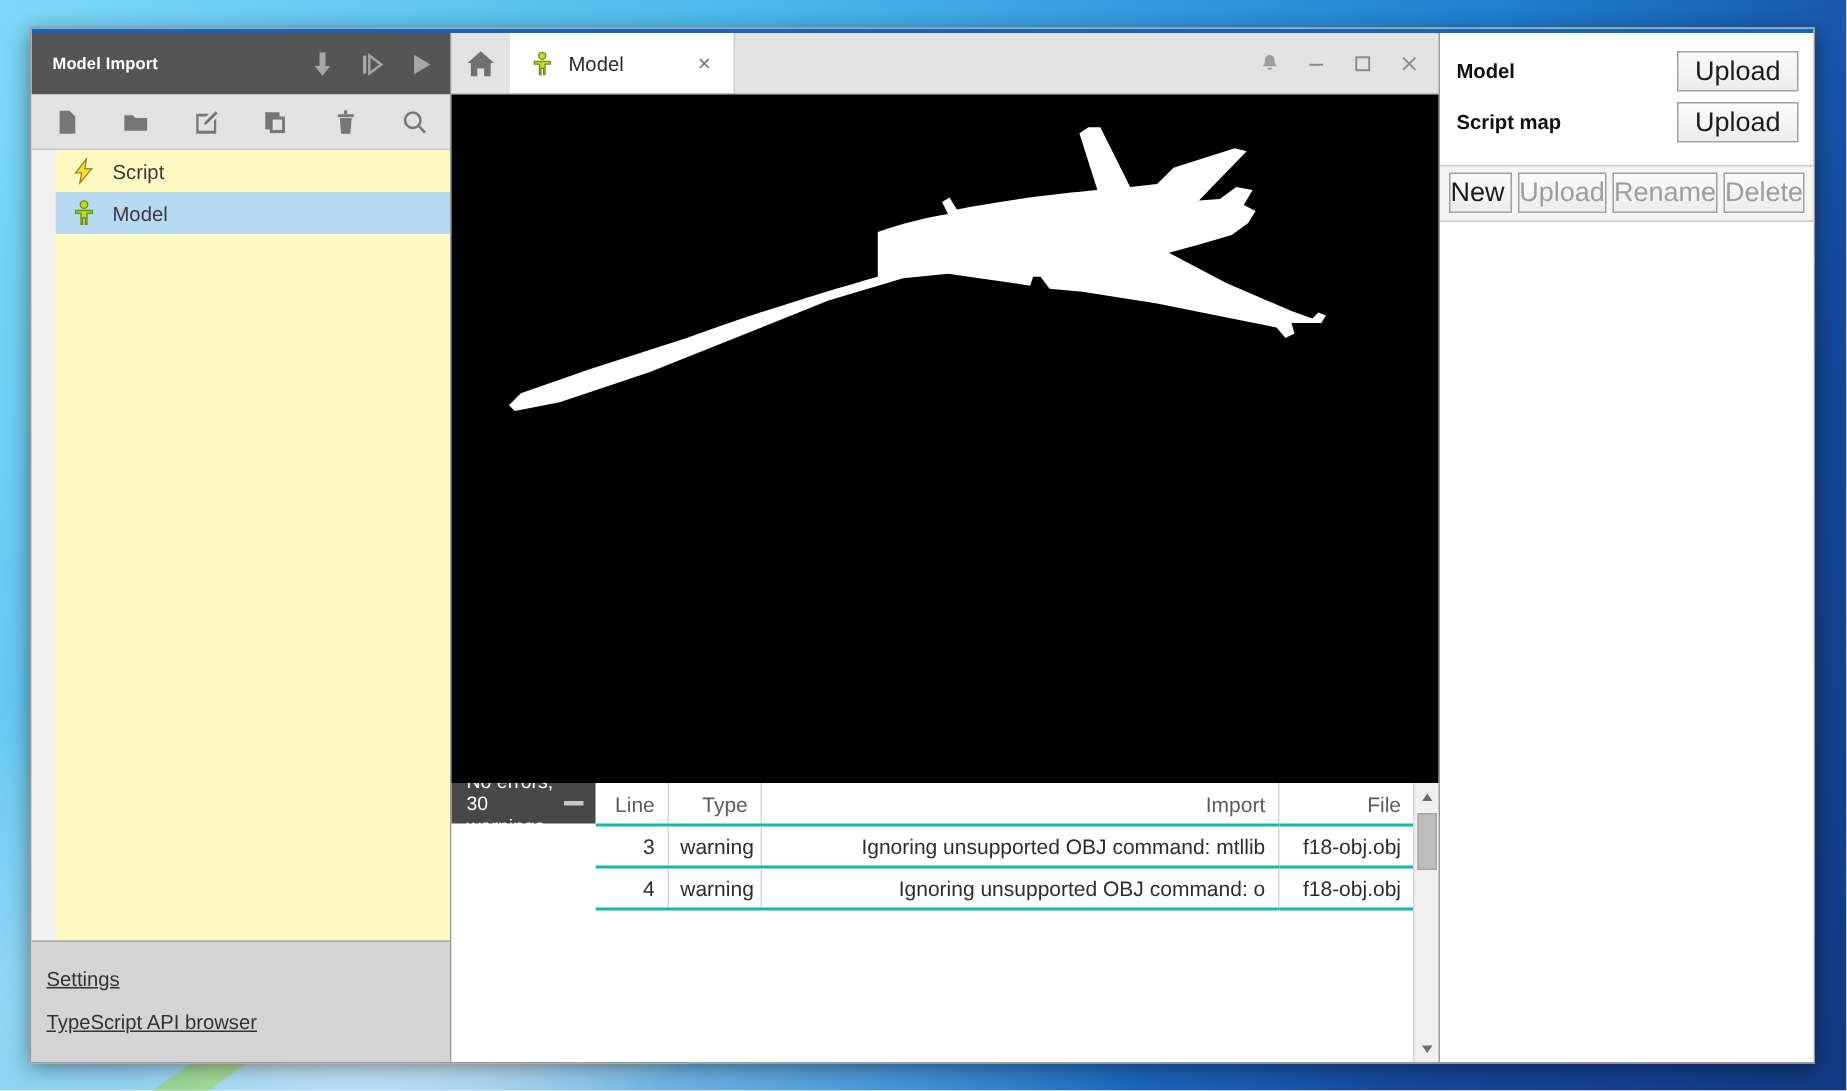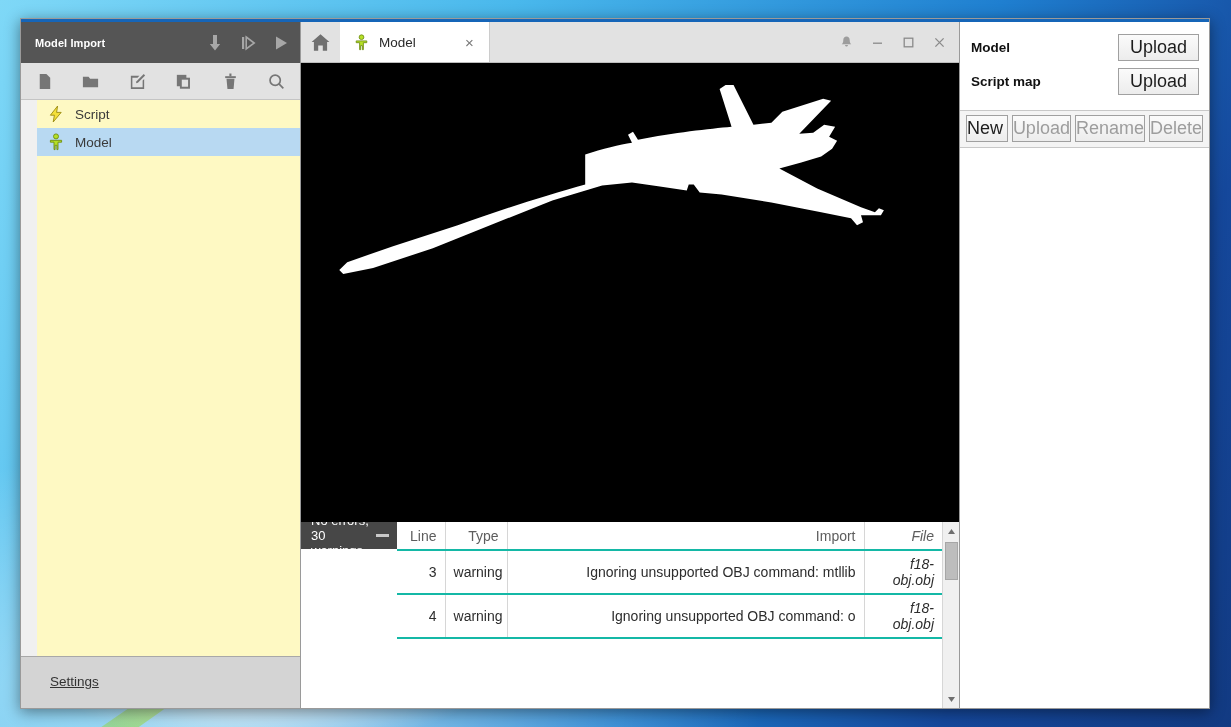--- a/index.html
+++ b/index.html
@@ -93,21 +93,20 @@
     background: #d4d4d4;
     border-top: 1px solid #a8a8a8;
     padding: 10px 0 12px 10px;
   }
   .lp-link {
     display: block;
     color: #333333; font-size: 13.5px;
     text-decoration: underline;
     padding: 7px 0; cursor: pointer;
     width: max-content;
-    margin-left: 19px;
   }
 
   
   #center-panel { flex: 1 1 auto; display: flex; flex-direction: column; min-width: 0; min-height: 0; }
   #tabbar {
     height: 41px; flex: 0 0 41px;
     background: #e2e2e2;
     display: flex; align-items: stretch;
     border-bottom: 1px solid #bdbdbd;
   }
@@ -176,21 +175,21 @@
     padding: 5px 8px;
     font-size: 14px;
     color: #2d2d2d;
     text-align: right;
     vertical-align: middle;
     overflow: hidden;
   }
   table.problems th { font-weight: normal; color: #5d5d5d; height: 28px; padding-top: 4px; padding-bottom: 4px; }
   .col-line  { width: 48px; }
   .col-type  { width: 62px; }
-  .col-file  { width: 78px; border-right: none !important; font-style: italic; }
+  .col-file  { width: 90px; border-right: none !important; }
   td.cell-line { text-align: right; }
   .msg-2line { line-height: 1.18; }
 
   
   #table-scroll {
     width: 17px; flex: 0 0 17px;
     background: #f0f0f0;
     border-left: 1px solid #d6d6d6;
     display: flex; flex-direction: column; align-items: center;
     padding: 2px 0;
@@ -316,20 +315,21 @@
             <svg class="lp-item-icon" viewBox="0 0 18 18">
               <circle cx="9" cy="3.4" r="2.5" fill="#b5e025" stroke="#6e8c12" stroke-width=".9"></circle>
               <path d="M3.4 7.3h11.2v1.9H11v7.4H9.9v-4.3H8.1v4.3H7V9.2H3.4z" fill="#b5e025" stroke="#6e8c12" stroke-width=".9"></path>
             </svg>
             <span>Model</span>
           </div>
         </div>
 
         <div id="lp-footer">
           <a class="lp-link">Settings</a>
+          <a class="lp-link">TypeScript API browser</a>
         </div>
       </div>
 
       <div id="center-panel">
 
         <div id="tabbar">
           <div id="home-button">
             <svg viewBox="0 0 21 21">
               <path d="M10.5 2.2L1.6 10h2.3v8.8h4.3v-5.2h4.6v5.2h4.3V10h2.3z" fill="#707070"></path>
             </svg>

